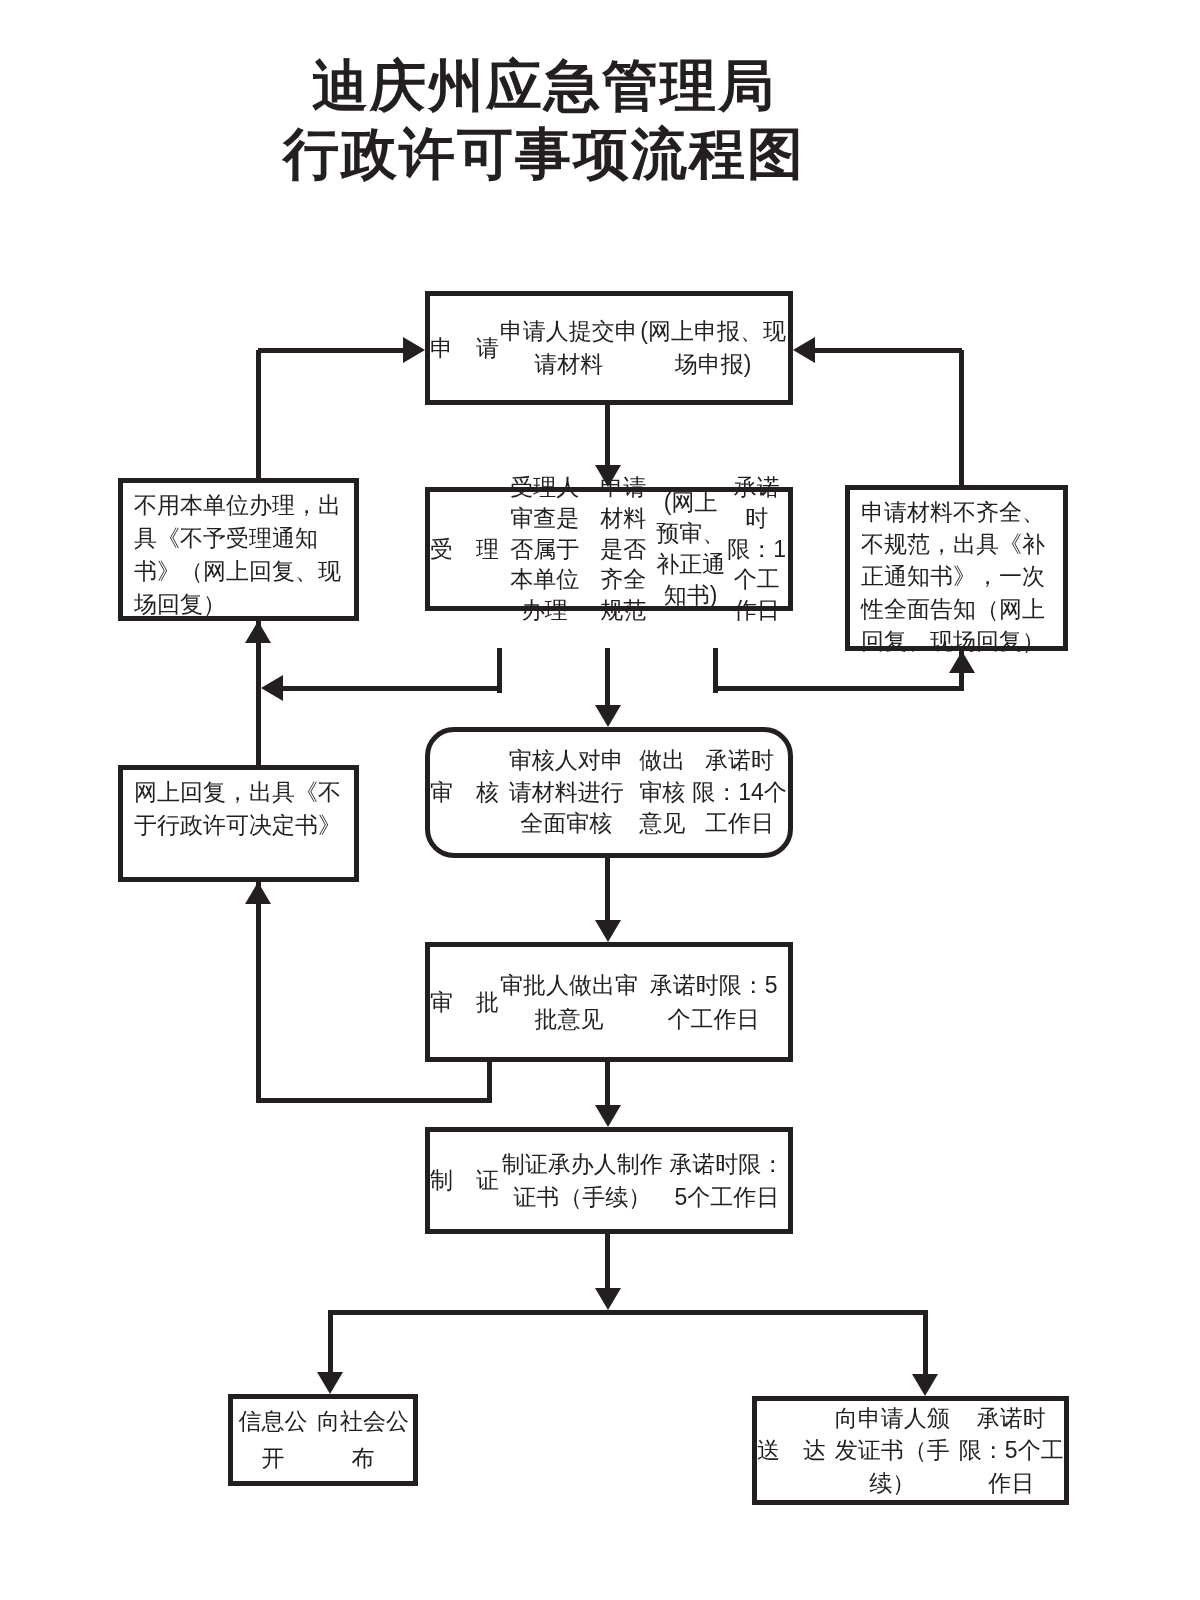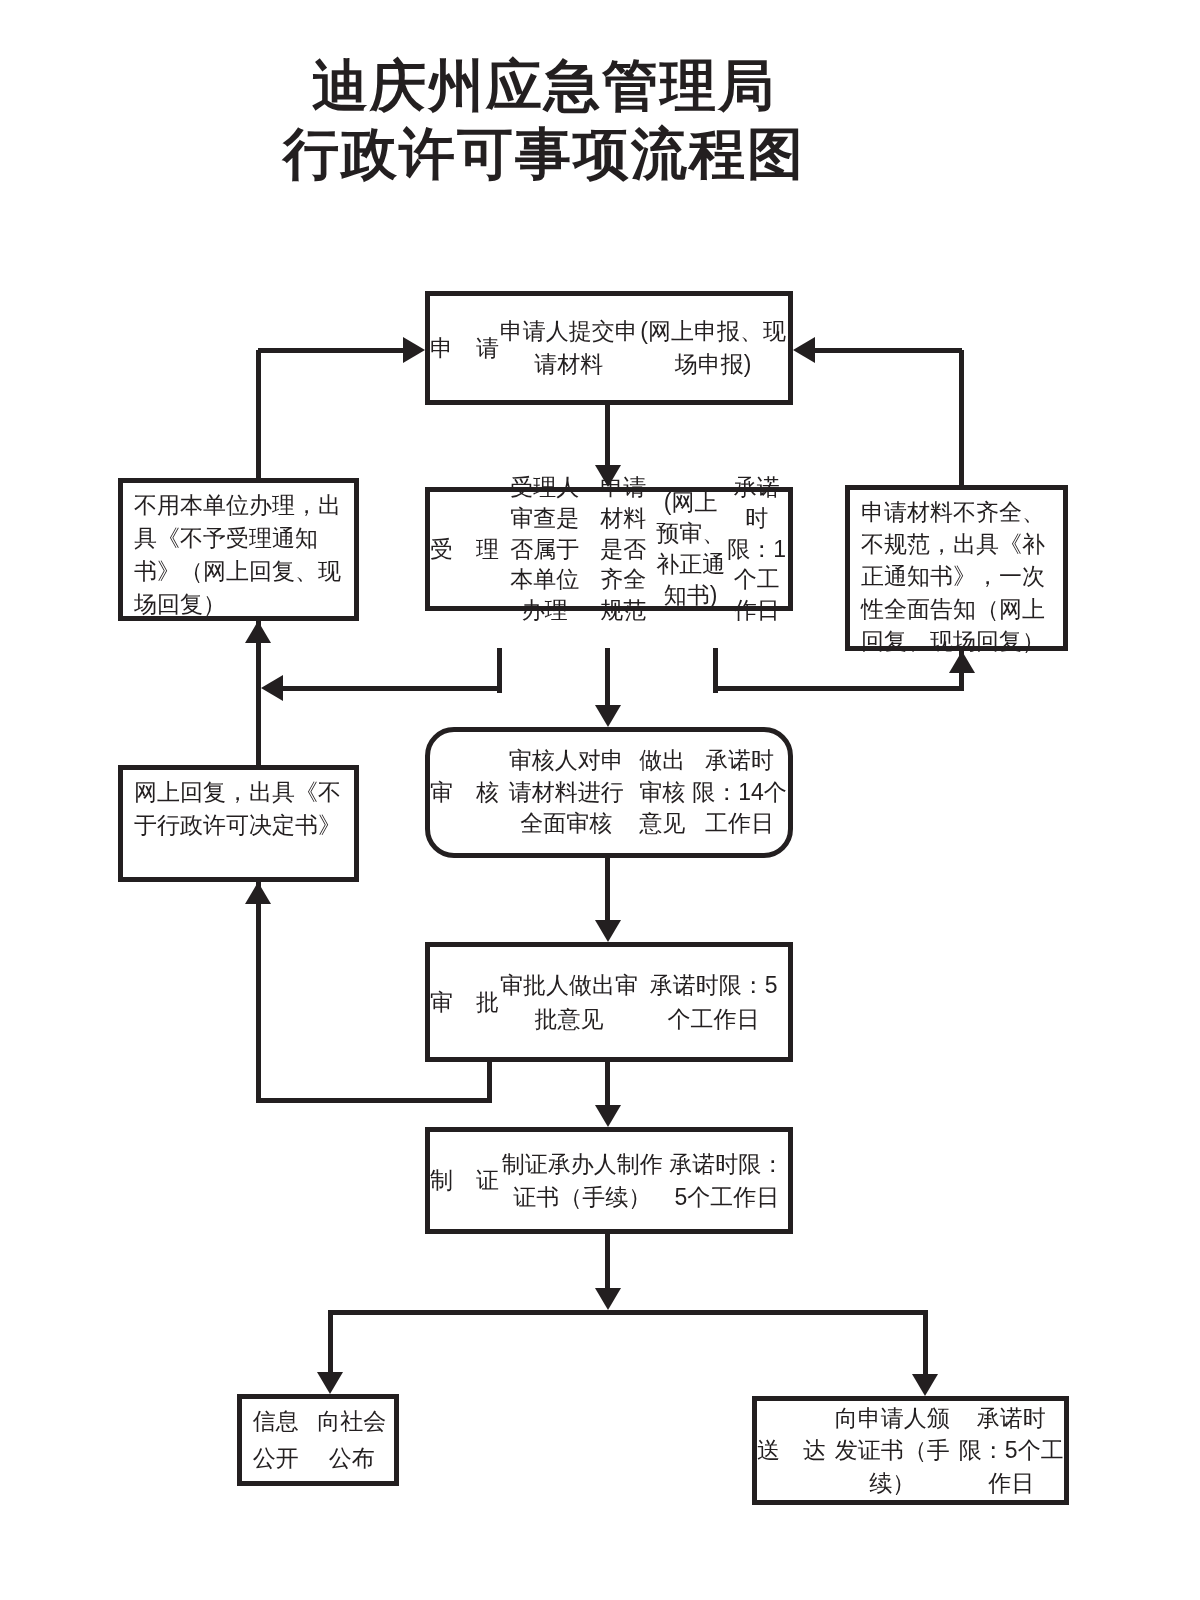--- a/index.html
+++ b/index.html
@@ -95,21 +95,21 @@
     <div>审批人做出审批意见</div>
     <div>承诺时限：5个工作日</div>
   </div>
 
   <div class="fbox" style="left:425px;top:1127px;width:368px;height:107px;line-height:1.4;">
     <div class="bt">制　证</div>
     <div>制证承办人制作证书（手续）</div>
     <div>承诺时限：5个工作日</div>
   </div>
 
-  <div class="fbox" style="left:237px;top:1394px;width:162px;height:92px;line-height:1.6;">
+  <div class="fbox" style="left:228px;top:1394px;width:190px;height:92px;line-height:1.6;">
     <div>信息公开</div>
     <div>向社会公布</div>
   </div>
 
   <div class="fbox" style="left:752px;top:1396px;width:317px;height:109px;line-height:1.42;">
     <div class="bt">送　达</div>
     <div>向申请人颁发证书（手续）</div>
     <div>承诺时限：5个工作日</div>
   </div>
 

